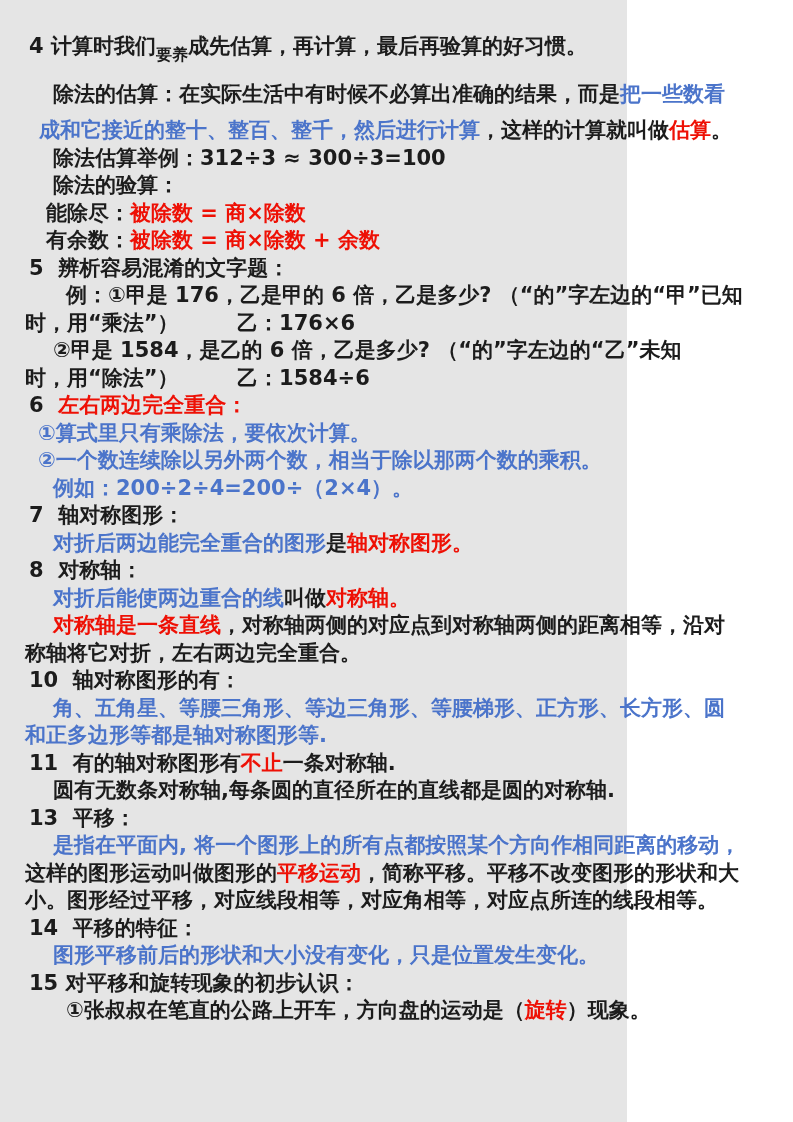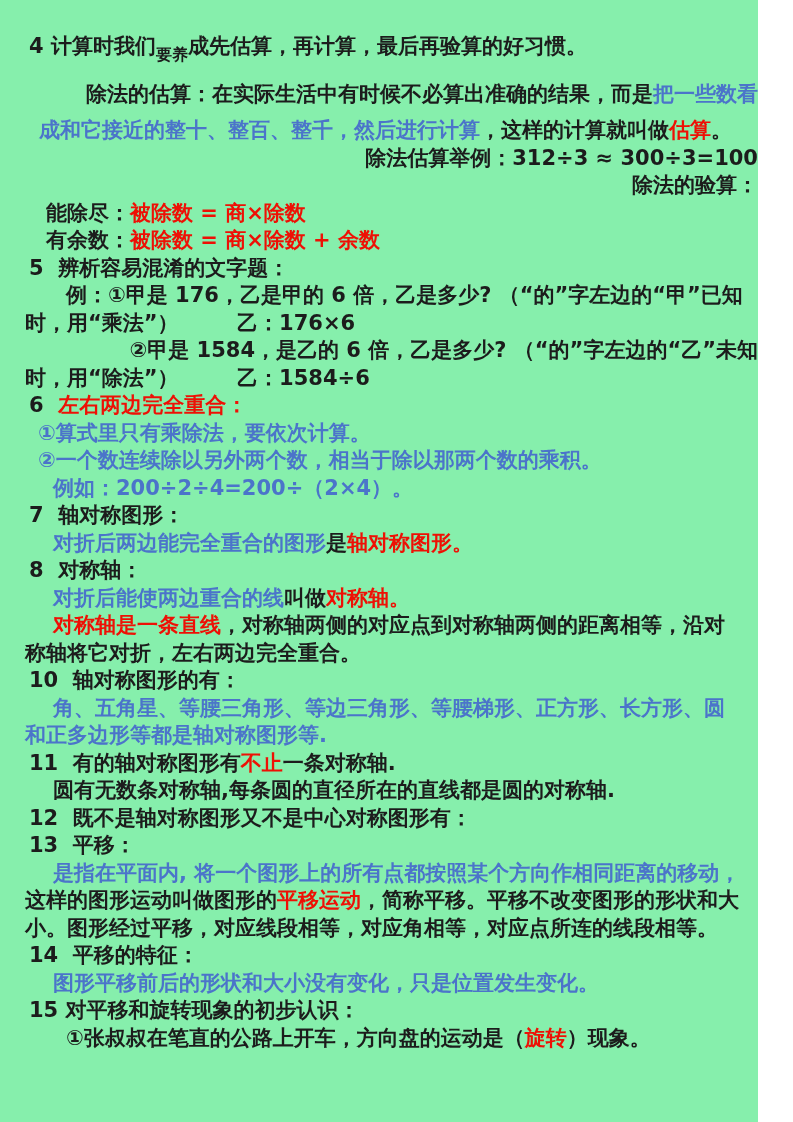--- a/index.html
+++ b/index.html
@@ -8,43 +8,43 @@
     background: #ffffff;
   }
   body {
     width: 793px;
     height: 1122px;
     overflow: hidden;
     font-family: "DejaVu Sans", sans-serif;
   }
   .page {
     box-sizing: border-box;
-    width: 758px;
+    width: 627px;
     height: 1122px;
     padding-top: 33px;
-    background: #86efac;
+    background: #e5e5e5;
   }
   .line {
     white-space: pre;
     font-size: 21px;
     line-height: 27.5px;
     font-weight: 700;
     color: #1c1c1c;
     letter-spacing: 0px;
   }
   .gap { margin-bottom: 12px; }
 
   
   .ind-num   { padding-left: 29px; }
   .ind-wrap  { padding-left: 25px; }
   .ind-wrap2 { padding-left: 39px; margin-top: 9px; }
   .ind-sub   { padding-left: 38px; }
   .ind-ex    { padding-left: 66px; }
   .ind-body  { padding-left: 53px; }
-  .ind-i1    { padding-left: 78px; text-align: right; }
+  .ind-i1    { padding-left: 53px; }
   .ind-i2    { padding-left: 46px; }
 
   
   .c-black { color: #1c1c1c; }
   .c-blue  { color: #4b74ca; }
   .c-red   { color: #ee1005; }
 
   .seg-sub {
     font-size: 16px;
     vertical-align: -7px;
@@ -75,21 +75,20 @@
       <div class="line ind-body"><span class="c-blue">对折后两边能完全重合的图形</span><span class="c-black">是</span><span class="c-red">轴对称图形。</span></div>
       <div class="line ind-num"><span class="c-black">8  对称轴：</span></div>
       <div class="line ind-body"><span class="c-blue">对折后能使两边重合的线</span><span class="c-black">叫做</span><span class="c-red">对称轴。</span></div>
       <div class="line ind-body"><span class="c-red">对称轴是一条直线</span><span class="c-black">，对称轴两侧的对应点到对称轴两侧的距离相等，沿对</span></div>
       <div class="line ind-wrap"><span class="c-black">称轴将它对折，左右两边完全重合。</span></div>
       <div class="line ind-num"><span class="c-black">10  轴对称图形的有：</span></div>
       <div class="line ind-body"><span class="c-blue">角、五角星、等腰三角形、等边三角形、等腰梯形、正方形、长方形、圆</span></div>
       <div class="line ind-wrap"><span class="c-blue">和正多边形等都是轴对称图形等.</span></div>
       <div class="line ind-num"><span class="c-black">11  有的轴对称图形有</span><span class="c-red">不止</span><span class="c-black">一条对称轴.</span></div>
       <div class="line ind-body"><span class="c-black">圆有无数条对称轴,每条圆的直径所在的直线都是圆的对称轴.</span></div>
-      <div class="line ind-num"><span class="c-black">12  既不是轴对称图形又不是中心对称图形有：</span></div>
       <div class="line ind-num"><span class="c-black">13  平移：</span></div>
       <div class="line ind-body"><span class="c-blue">是指在平面内, 将一个图形上的所有点都按照某个方向作相同距离的移动</span><span class="c-blue">，</span></div>
       <div class="line ind-wrap"><span class="c-black">这样的图形运动叫做图形的</span><span class="c-red">平移运动</span><span class="c-black">，简称平移。平移不改变图形的形状和大</span></div>
       <div class="line ind-wrap"><span class="c-black">小。图形经过平移，对应线段相等，对应角相等，对应点所连的线段相等。</span></div>
       <div class="line ind-num"><span class="c-black">14  平移的特征：</span></div>
       <div class="line ind-body"><span class="c-blue">图形平移前后的形状和大小没有变化，只是位置发生变化。</span></div>
       <div class="line ind-num"><span class="c-black">15 对平移和旋转现象的初步认识：</span></div>
       <div class="line ind-ex"><span class="c-black">①张叔叔在笔直的公路上开车，方向盘的运动是（</span><span class="c-red">旋转</span><span class="c-black">）现象。</span></div>
     </div>
 </div>

